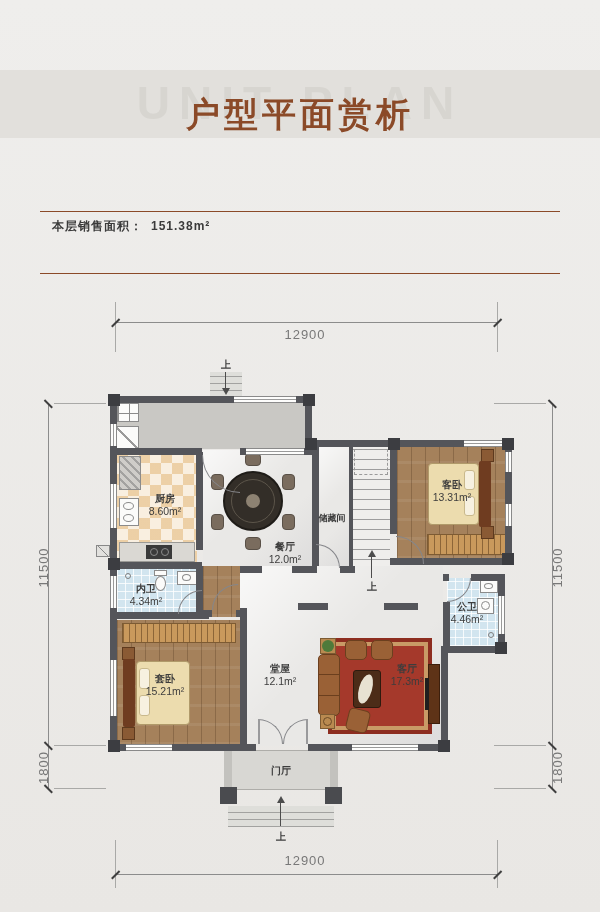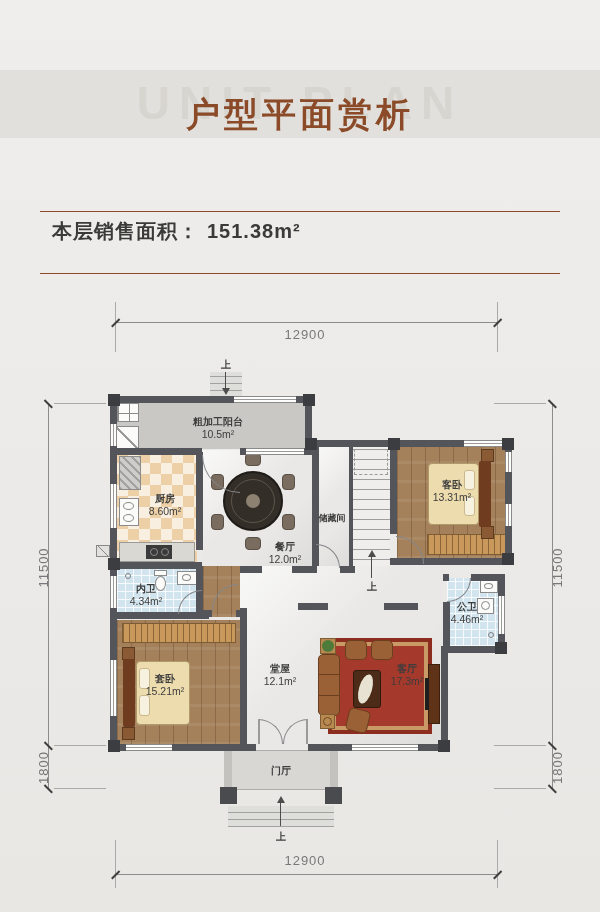--- a/index.html
+++ b/index.html
@@ -7,21 +7,21 @@
         font-family:"Liberation Sans","DejaVu Sans",sans-serif;overflow:hidden;}
   .a{position:absolute;display:block;box-sizing:border-box;}
 
   
   .band{background:#e2e0dc;}
   .watermark{width:100%;text-align:center;font-size:46px;font-weight:bold;color:#d7d5d0;letter-spacing:9px;}
   .title{width:100%;text-align:center;font-size:34px;font-weight:bold;color:#8b4a28;letter-spacing:4px;}
 
   
   .rule{background:#8b4a28;height:1px;}
-  .inforow{font-size:20px;font-weight:bold;color:#3a3a3a;letter-spacing:1px;white-space:nowrap;}
+  .inforow{font-size:12px;font-weight:bold;color:#3a3a3a;letter-spacing:1px;white-space:nowrap;}
   .inforow .val{margin-left:8px;}
   .floortag{font-size:27px;font-weight:bold;color:#8b4a28;letter-spacing:3px;}
 
   
   .fl-balcony{background:#c9c8c4;}
   .fl-porch{background:#d8d7d3;border:1px solid #aeada9;}
   .fl-kitchen{background:#f1dcba;background-image:repeating-conic-gradient(rgba(255,255,255,.55) 0% 25%, rgba(225,175,115,.28) 0% 50%);background-size:22px 22px;}
   .fl-marble{background:#e9e8e6;background-image:linear-gradient(135deg, rgba(255,255,255,.65) 5%, rgba(255,255,255,0) 45%),linear-gradient(315deg, rgba(185,185,190,.22) 5%, rgba(185,185,190,0) 35%);}
   .fl-wood{background:#a5815b;background-image:repeating-linear-gradient(90deg, rgba(70,45,22,.28) 0 1px, transparent 1px 14px),repeating-linear-gradient(0deg, rgba(255,255,255,.07) 0 3px, transparent 3px 19px);}
   .fl-tile{background:#d2e5ef;background-image:repeating-linear-gradient(90deg, rgba(255,255,255,.8) 0 1px, transparent 1px 8px),repeating-linear-gradient(0deg, rgba(255,255,255,.8) 0 1px, transparent 1px 8px);}
@@ -235,24 +235,20 @@
   <div class="a leaf" style="left:306px;top:719px;width:2px;height:25px;"></div>
 
   <div class="a" style="left:354px;top:449px;width:34px;height:26px;border:1px dashed #9a9a9a;"></div>
   <div class="a arrline" style="left:371px;top:556px;width:1px;height:22px;"></div>
   <div class="a arrup" style="left:368px;top:550px;"></div>
   <div class="a arrline" style="left:225px;top:372px;width:1px;height:18px;"></div>
   <div class="a arrdn" style="left:222px;top:388px;"></div>
   <div class="a arrline" style="left:280px;top:800px;width:1px;height:26px;"></div>
   <div class="a arrup" style="left:277px;top:796px;"></div>
 
-  <div class="a rlbl" style="left:168px;top:415px;width:100px;">
-    <span>粗加工阳台</span>
-      <span class="ar">10.5m²</span>
-  </div>
   <div class="a rlbl" style="left:125px;top:492px;width:80px;">
     <span>厨房</span>
       <span class="ar">8.60m²</span>
   </div>
   <div class="a rlbl" style="left:245px;top:540px;width:80px;">
     <span>餐厅</span>
       <span class="ar">12.0m²</span>
   </div>
   <div class="a rlbl" style="left:300px;top:513px;width:64px;font-size:9px;">
     <span>储藏间</span>

